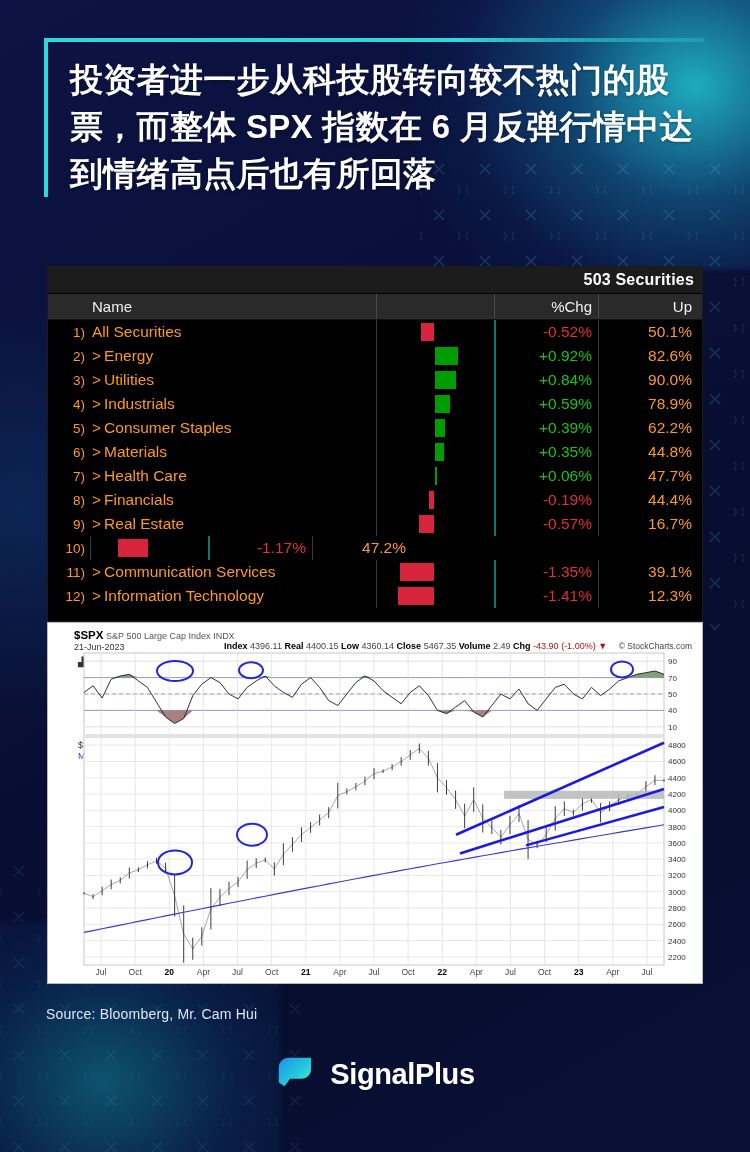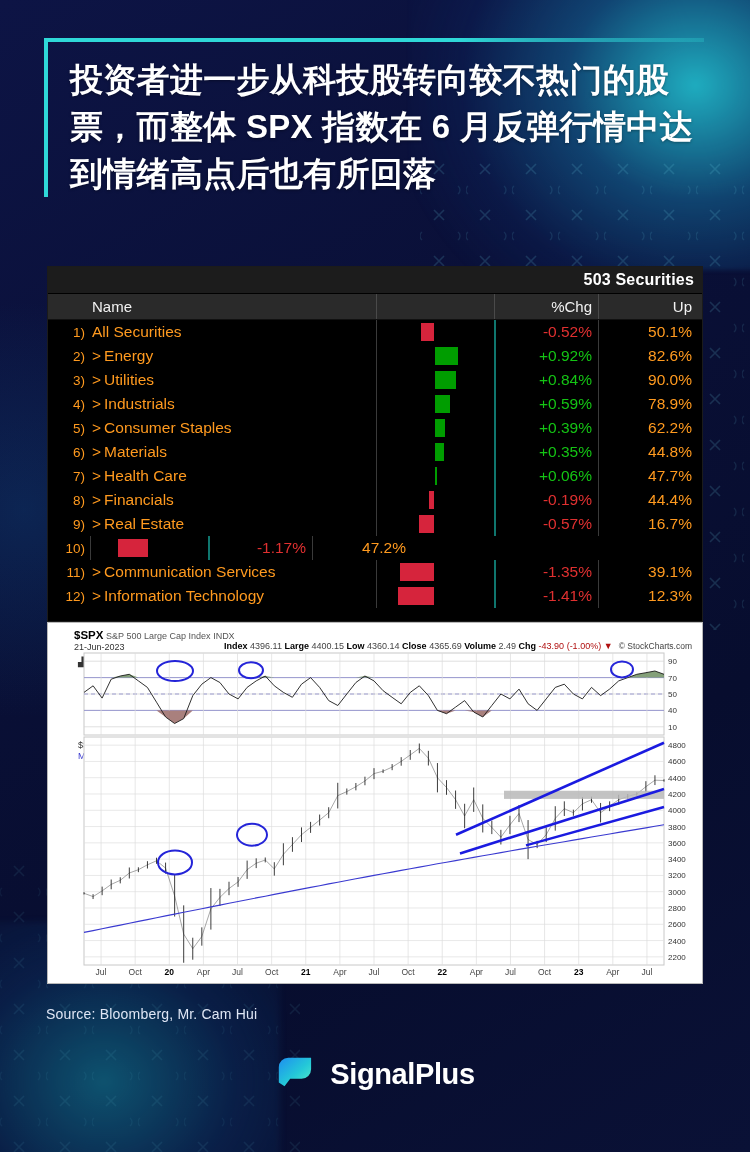--- a/index.html
+++ b/index.html
@@ -359,26 +359,26 @@
     <div class="sc-hdr1">
       <b>$SPX</b>
       <span class="sub">S&amp;P 500 Large Cap Index</span>
       <span class="sub">INDX</span>
     </div>
     <div class="sc-credit">© StockCharts.com</div>
     <div class="sc-hdr2">21-Jun-2023</div>
     <div class="sc-quote">
       <b>Index</b>
       <span class="v">4396.11</span>
-      <b>Large</b>
+      <b>Real</b>
       <span class="v">4400.15</span>
       <b>Low</b>
       <span class="v">4360.14</span>
       <b>Close</b>
-      <span class="v">4365.69</span>
+      <span class="v">5467.35</span>
       <b>Volume</b>
       <span class="v">2.49</span>
       <b>Chg</b>
       <span class="dn">-43.90 (-1.00%)</span>
       <span class="dn">▼</span>
     </div>
 
     <div class="sc-rsi-label">
       <span>▟</span>
       <span>RSI(5) 74.09</span>

